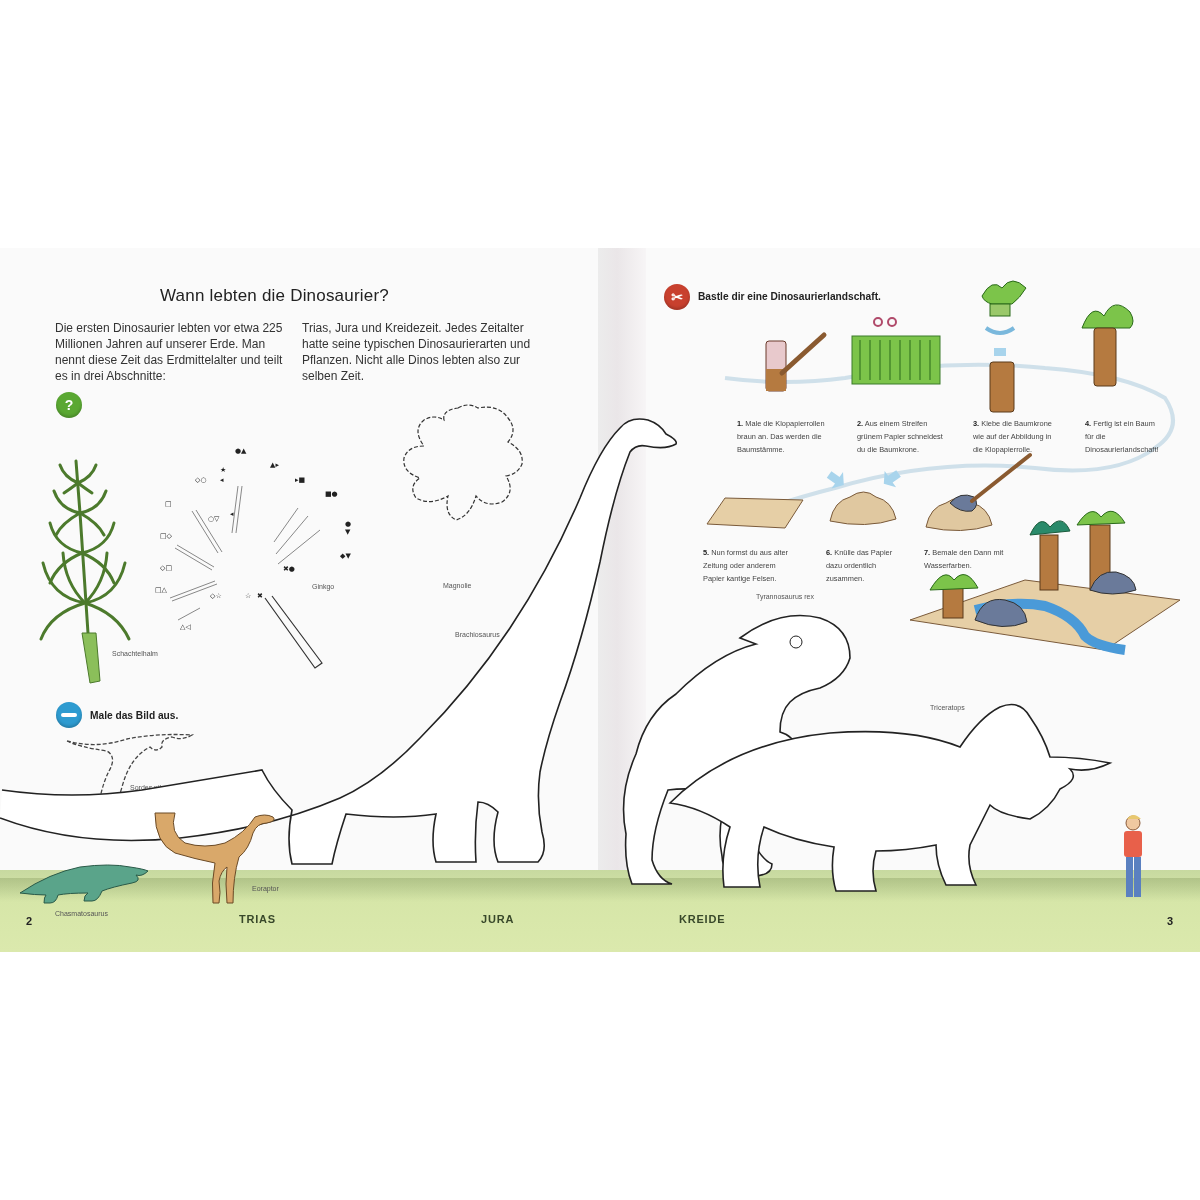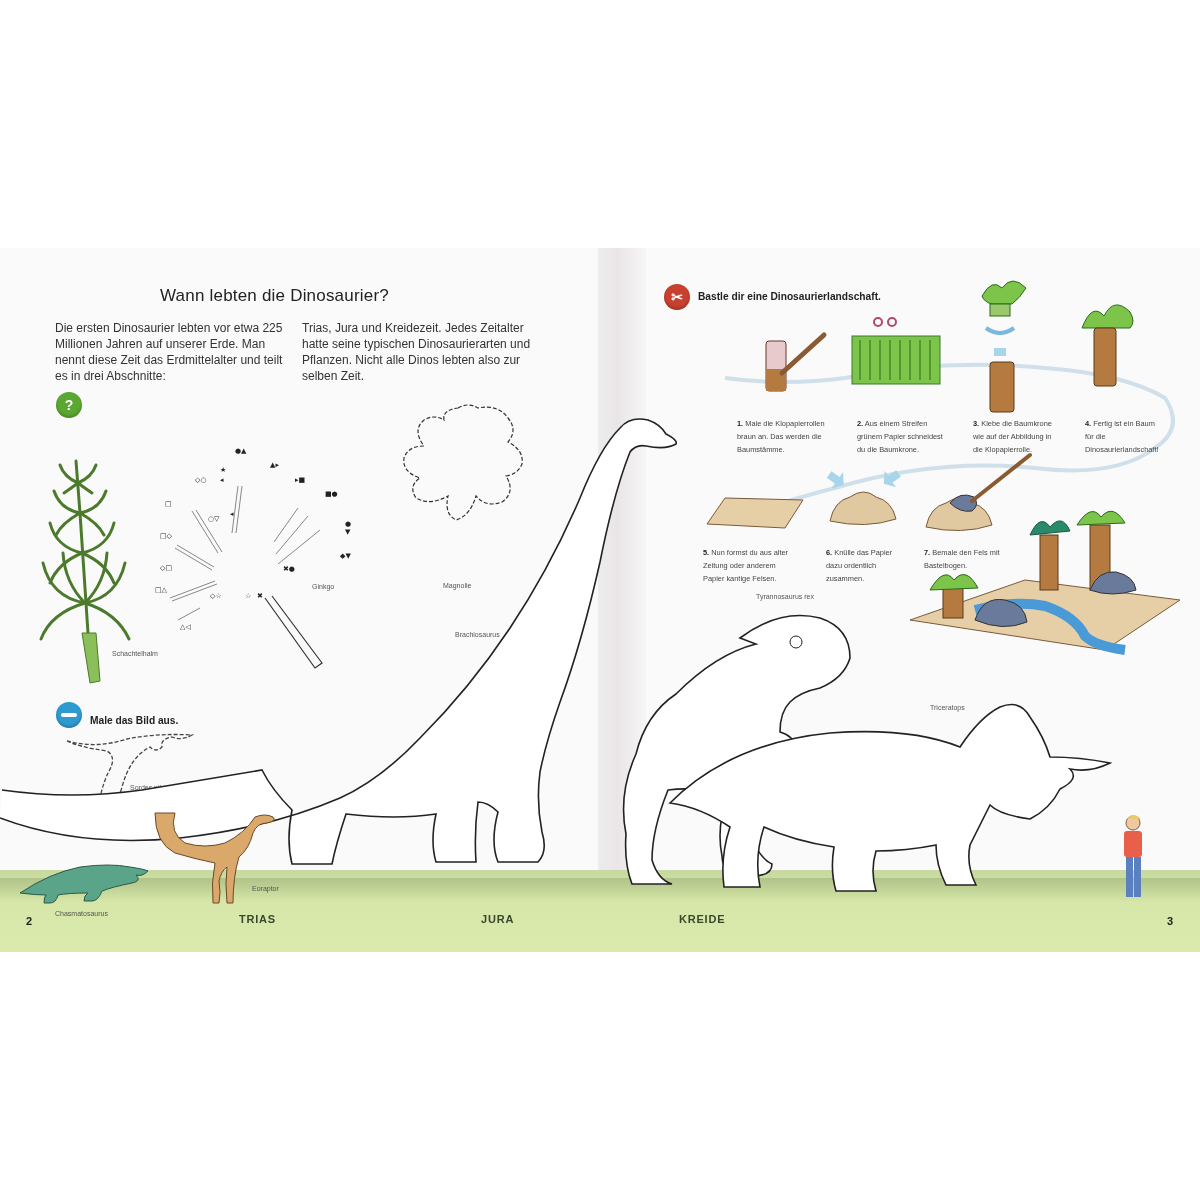--- a/index.html
+++ b/index.html
@@ -40,21 +40,21 @@
   <div class="ground-shadow"></div>
 
   <div class="title">Wann lebten die Dinosaurier?</div>
   <div class="intro" style="left:55px; top:72px;">Die ersten Dinosaurier lebten vor etwa 225 Millionen Jahren auf unserer Erde. Man nennt diese Zeit das Erdmittelalter und teilt es in drei Abschnitte:</div>
   <div class="intro" style="left:302px; top:72px;">Trias, Jura und Kreidezeit. Jedes Zeitalter hatte seine typischen Dinosaurierarten und Pflanzen. Nicht alle Dinos lebten also zur selben Zeit.</div>
 
   <div class="task" style="left:56px; top:144px;">
     <div class="task-icon" style="background:#5aa832;">?</div>
   </div>
 
-  <div class="task" style="left:56px; top:454px;align-items:flex-end;">
+  <div class="task" style="left:56px; top:454px;">
     <div class="task-icon" style="background:#2e9bd0;">
       <svg width="16" height="8" style="position:static;">
           <rect x="0" y="2" width="16" height="4" rx="2" fill="#fff"></rect>
         </svg>
     </div>
     <div class="task-text" style="padding-top:6px;">Male das Bild aus.</div>
   </div>
 
   <svg style="left:30px; top:205px;" width="110" height="230" viewBox="0 0 110 230">
     <g stroke="#4c7a2c" stroke-width="3" fill="none" stroke-linecap="round">
@@ -178,21 +178,21 @@
     <path d="M10 55 q4 -20 20 -24 q14 -10 26 0 q16 4 20 22 q-30 10 -66 2 Z" fill="#e0c8a0" stroke="#7a5a3a"></path>
   </svg>
   <svg style="left:920px; top:205px;" width="115" height="80" viewBox="0 0 115 80">
     <path d="M6 74 q4 -20 20 -24 q14 -10 26 0 q16 4 20 22 q-30 10 -66 2 Z" fill="#e0c8a0" stroke="#7a5a3a"></path>
     <path d="M30 50 q10 -12 24 -6 q6 8 -2 14 q-12 2 -22 -8 Z" fill="#6a7a9a" stroke="#333"></path>
     <line x1="52" y1="48" x2="110" y2="2" stroke="#8a5a30" stroke-width="4" stroke-linecap="round"></line>
   </svg>
 
   <div class="step" style="left:703px; top:298px;"><b>5.</b> <span>Nun formst du aus alter Zeitung oder anderem Papier kantige Felsen.</span></div>
   <div class="step" style="left:826px; top:298px; width:70px;"><b>6.</b> <span>Knülle das Papier dazu ordentlich zusammen.</span></div>
-  <div class="step" style="left:924px; top:298px;"><b>7.</b> <span>Bemale den Fels mit Bastelbogen.</span></div>
+  <div class="step" style="left:924px; top:298px;"><b>7.</b> <span>Bemale den Dann mit Wasserfarben.</span></div>
 
   <svg style="left:905px; top:262px;" width="280" height="150" viewBox="0 0 280 150">
     <path d="M5 110 L120 70 L275 90 L200 140 Z" fill="#e6cfa6" stroke="#7a5a3a"></path>
     <path d="M70 100 q40 -10 70 -4 q30 10 40 30 q10 10 40 14" fill="none" stroke="#4a9ad8" stroke-width="10"></path>
     <rect x="135" y="25" width="18" height="55" fill="#b57a40" stroke="#5a3a1a"></rect>
     <path d="M125 25 q10 -22 20 -8 q12 -14 20 4 l-40 4 Z" fill="#2a8a6a" stroke="#1a5a3a"></path>
     <rect x="185" y="15" width="20" height="65" fill="#b57a40" stroke="#5a3a1a"></rect>
     <path d="M172 15 q14 -22 24 -8 q12 -14 24 6 l-48 2 Z" fill="#7cc44a" stroke="#2a6a1a"></path>
     <rect x="38" y="78" width="20" height="30" fill="#b57a40" stroke="#5a3a1a"></rect>
     <path d="M25 80 q14 -24 24 -10 q12 -14 24 8 l-48 2 Z" fill="#7cc44a" stroke="#2a6a1a"></path>

